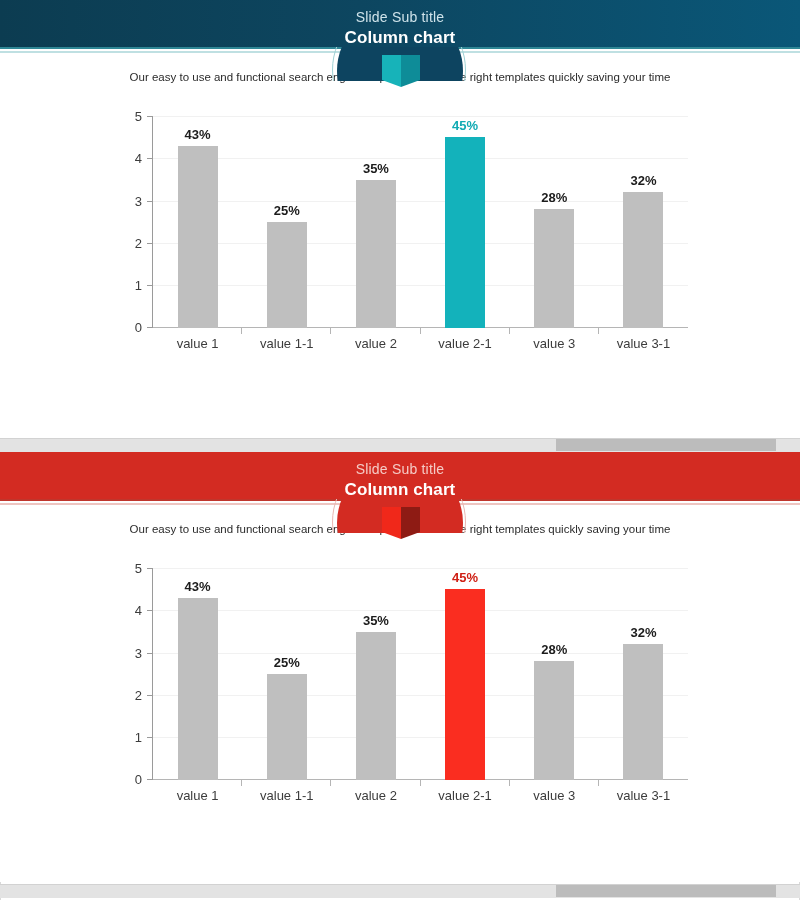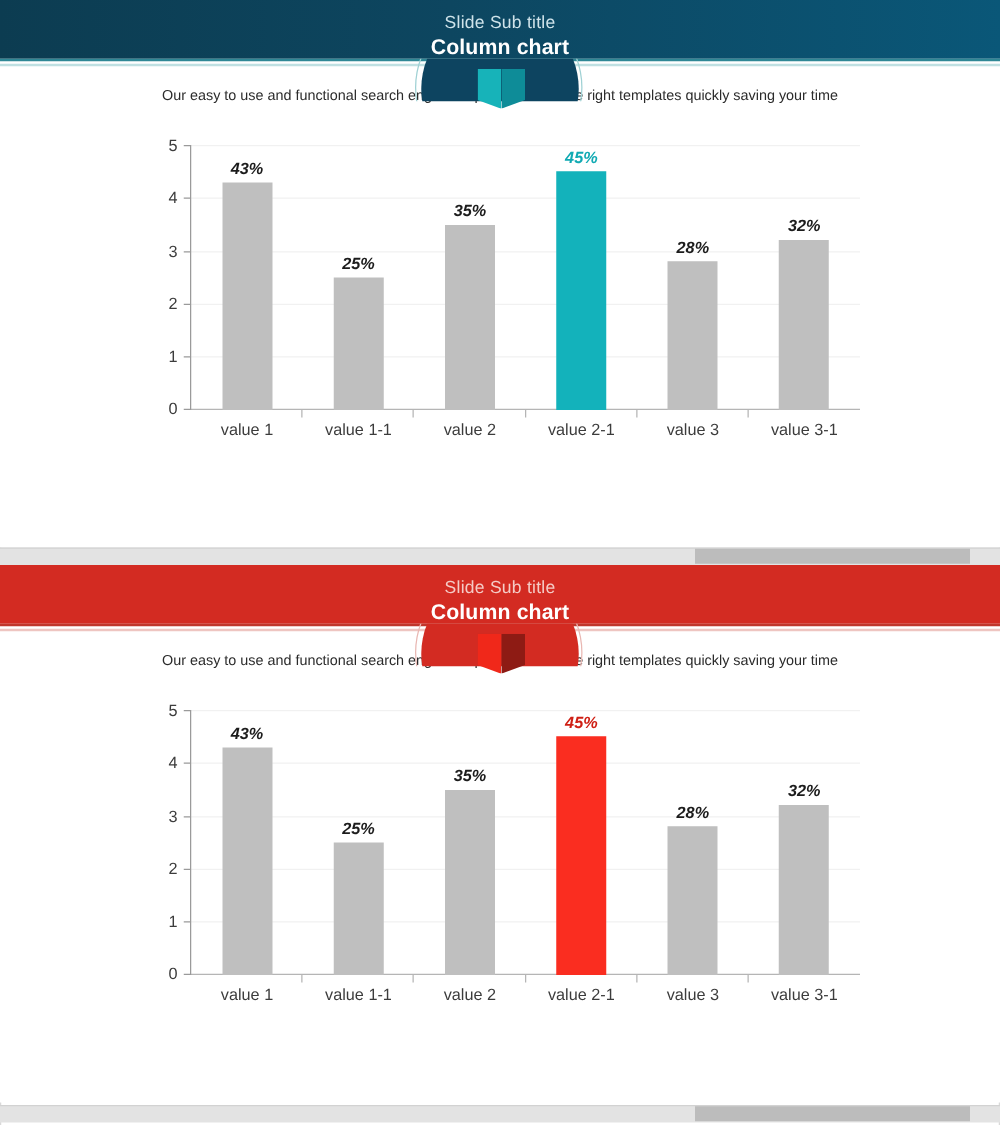--- a/index.html
+++ b/index.html
@@ -142,21 +142,20 @@
     text-align: right;
     font-size: 13px; color: #3c3c3c;
     transform: translateY(-50%);
   }
   .bars {
     position: absolute;
     left: 41px; top: 12px;
     width: 535px; height: 212px;
     display: flex;
     align-items: flex-end;
-    font-style: italic;
   }
   .bar-slot {
     flex: 1 1 0;
     height: 100%;
     position: relative;
     display: flex;
     align-items: flex-end;
     justify-content: center;
   }
   .bar {

